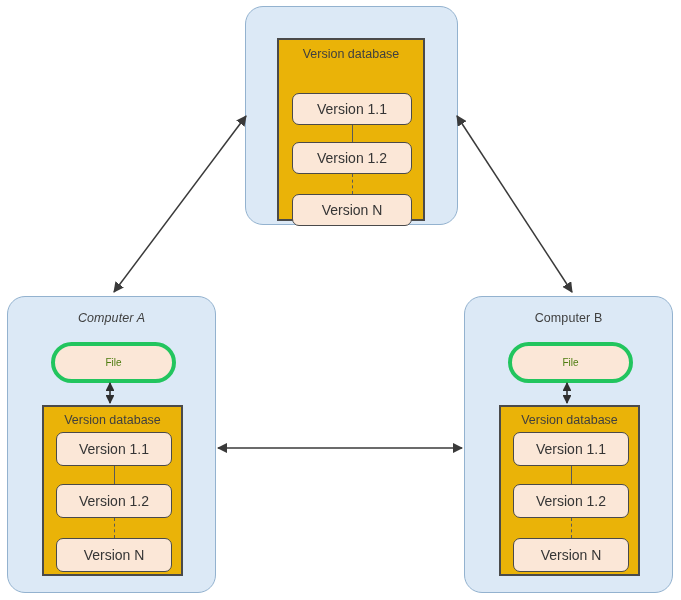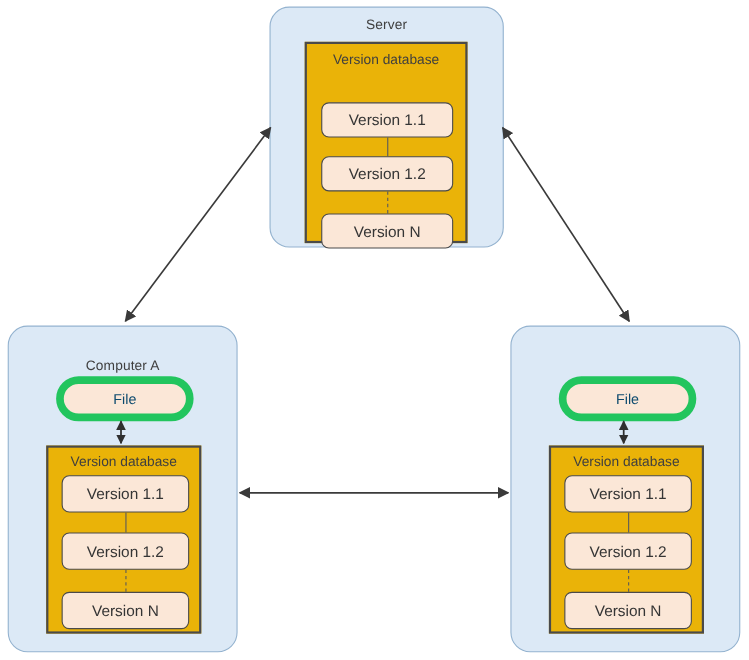--- a/index.html
+++ b/index.html
@@ -67,28 +67,28 @@
     justify-content: center;
     font-size: 14px;
     color: #353535;
     white-space: nowrap;
   }
 
   
   .file-capsule {
     position: absolute;
     background: #fbe7d7;
-    border: 7px solid #22c55e;
+    border: 4px solid #22c55e;
     border-radius: 999px;
     box-sizing: border-box;
     display: flex;
     align-items: center;
     justify-content: center;
-    font-size: 13px;
-    color: #0c4a6e;
+    font-size: 10px;
+    color: #4d7c0f;
     white-space: nowrap;
   }
 
   
   .chip-link {
     position: absolute;
     width: 0;
     border-left: 1.4px solid #5a5a5a;
   }
   .chip-link.dashed {
@@ -104,58 +104,58 @@
     height: 600px;
     pointer-events: none;
   }
 </style>
 </head>
 <body>
 
 <div id="canvas">
 
   <div class="host-box" style="left:245px; top:6px; width:213px; height:219px;">
-    <div class="host-title" style="top:8px;">Server</div>
 
     <div class="vdb-box" style="left:31px; top:31px; width:148px; height:183px;">
       <div class="vdb-title" style="top:7px;">Version database</div>
 
       <div class="version-chip" style="left:13px; top:53px; width:120px; height:32px;">Version 1.1</div>
 
       <div class="chip-link" style="left:73px; top:85px; height:17px;"></div>
 
       <div class="version-chip" style="left:13px; top:102px; width:120px; height:32px;">Version 1.2</div>
 
       <div class="chip-link dashed" style="left:73px; top:134px; height:20px;"></div>
 
       <div class="version-chip" style="left:13px; top:154px; width:120px; height:32px;">Version N</div>
     </div>
   </div>
 
   <div class="host-box" style="left:7px; top:296px; width:209px; height:297px;">
-    <div class="host-title" style="top:28px;">Computer A</div>
+    <div class="host-title" style="top:14px;font-style:italic;">Computer A</div>
 
     <div class="file-capsule" style="left:43px; top:45px; width:125px; height:41px;">File</div>
 
     <div class="vdb-box" style="left:34px; top:108px; width:141px; height:171px;">
       <div class="vdb-title" style="top:6px;">Version database</div>
 
       <div class="version-chip" style="left:12px; top:25px; width:116px; height:34px;">Version 1.1</div>
 
       <div class="chip-link" style="left:70px; top:59px; height:18px;"></div>
 
       <div class="version-chip" style="left:12px; top:77px; width:116px; height:34px;">Version 1.2</div>
 
       <div class="chip-link dashed" style="left:70px; top:111px; height:20px;"></div>
 
       <div class="version-chip" style="left:12px; top:131px; width:116px; height:34px;">Version N</div>
     </div>
   </div>
 
   <div class="host-box" style="left:464px; top:296px; width:209px; height:297px;">
+    <div class="host-title" style="top:14px;">Computer B</div>
 
     <div class="file-capsule" style="left:43px; top:45px; width:125px; height:41px;">File</div>
 
     <div class="vdb-box" style="left:34px; top:108px; width:141px; height:171px;">
       <div class="vdb-title" style="top:6px;">Version database</div>
 
       <div class="version-chip" style="left:12px; top:25px; width:116px; height:34px;">Version 1.1</div>
 
       <div class="chip-link" style="left:70px; top:59px; height:18px;"></div>
 

